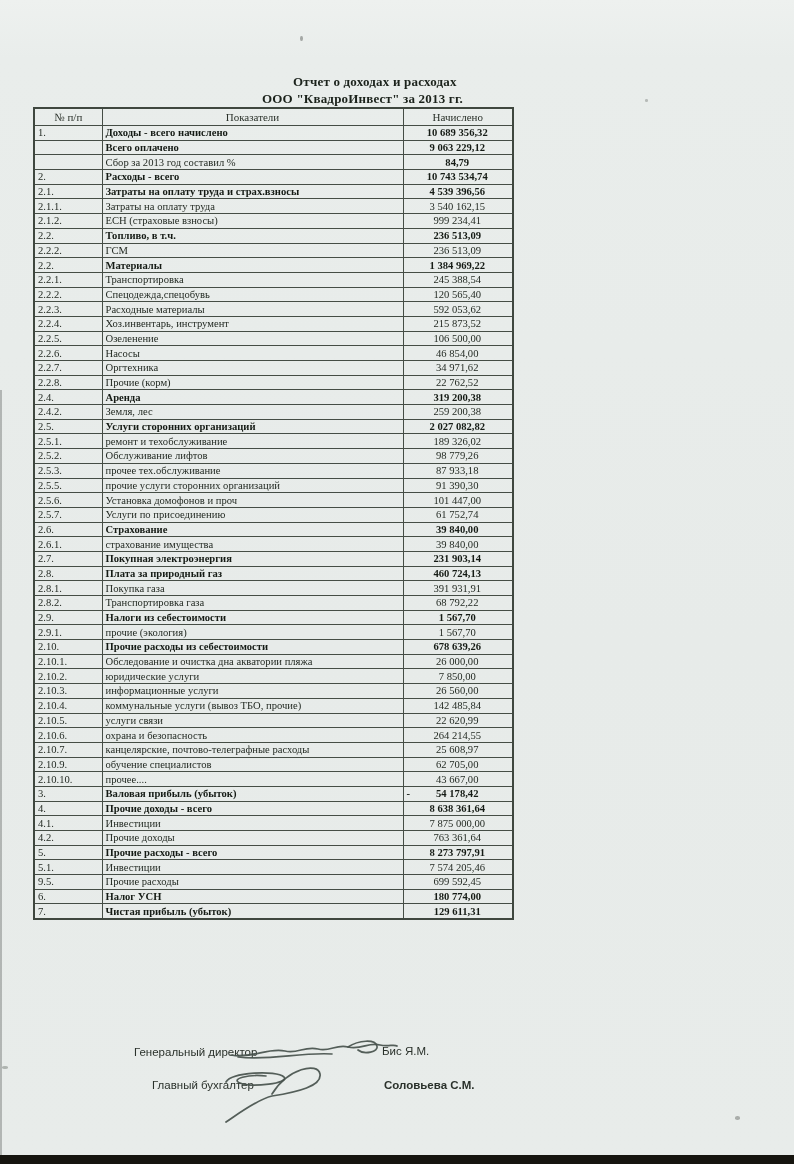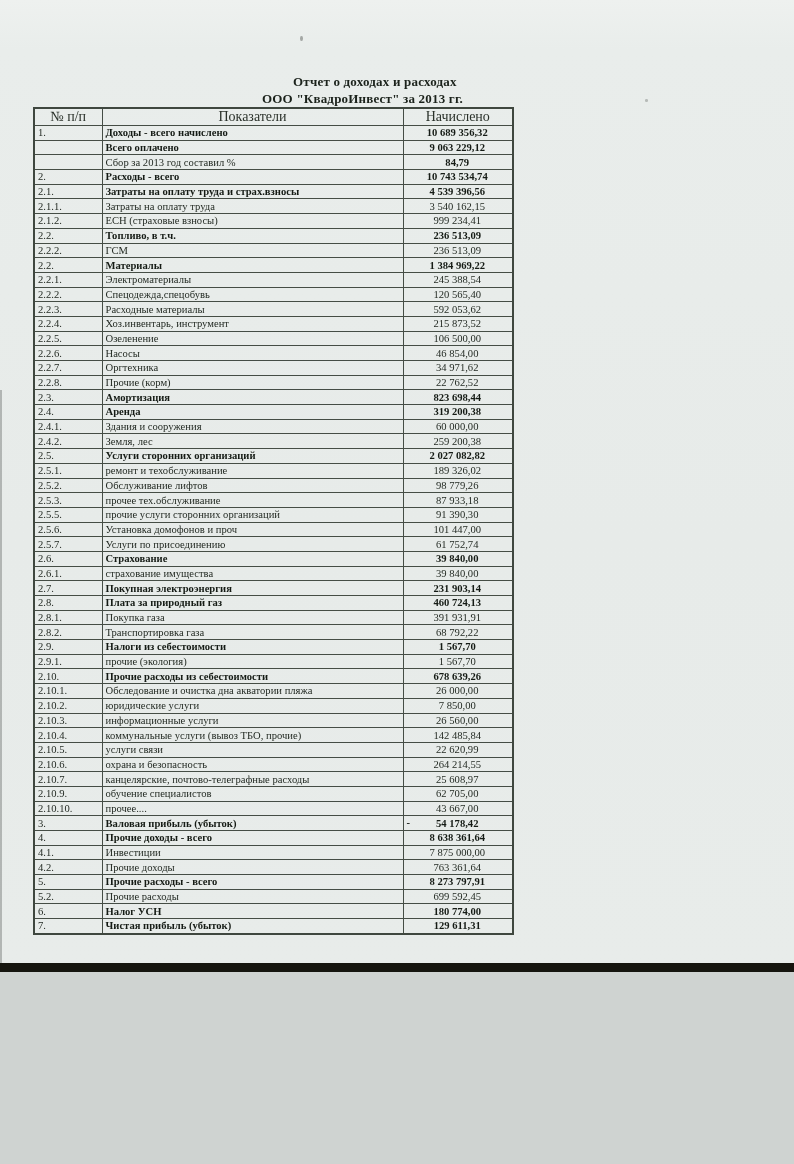--- a/index.html
+++ b/index.html
@@ -1,31 +1,31 @@
 <!DOCTYPE html>
 <html><head>
 <meta charset="utf-8">
 <style>
   html,body{margin:0;padding:0;background:#cfd3d1;}
   .sheet{
-    position:relative;width:794px;height:972px;overflow:hidden;
+    position:relative;width:794px;height:1164px;overflow:hidden;
     background:linear-gradient(180deg,#eef1ef 0%,#e9edeb 5%,#e7ebe9 55%,#e8ecea 100%);
     font-family:"Liberation Serif","DejaVu Serif",serif;color:#232a24;
   }
   .title{position:absolute;font-weight:bold;font-size:13px;letter-spacing:.2px;color:#1b221b;white-space:nowrap;}
   #title1{left:293px;top:74px;}
   #title2{left:262px;top:91px;}
 
   table.report{
     position:absolute;left:33px;top:107px;width:479px;
     border-collapse:collapse;table-layout:fixed;
     font-size:11px;color:#242b24;border:2px solid #3f473f;
   }
   .report th,.report td{border:1px solid #454d45;padding:0 3px;overflow:hidden;white-space:nowrap;}
-  .report thead th{height:16px;font-weight:normal;text-align:center;font-size:14px;color:#2a312a;}
+  .report thead th{height:16px;font-weight:normal;text-align:center;font-size:11px;color:#2a312a;}
   .report tbody td{height:13.7px;line-height:13px;font-size:10.6px;}
   td.c-num{padding-left:3px;}
   td.c-label{white-space:nowrap;margin-left:27px;}
   td.c-value{text-align:center;padding-right:4px;position:relative;}
   .neg{position:absolute;left:3px;top:0;font-weight:bold;}
   .b{font-weight:bold;color:#151b15;}
   .i0{padding-left:4px;}.i1{padding-left:12px;}.i2{padding-left:25px;}.i3{padding-left:39px;}
 
   .sig-text{position:absolute;font-family:"Liberation Sans","DejaVu Sans",sans-serif;font-size:11.5px;color:#2a312b;white-space:nowrap;padding-left:36px;}
   #sig-role-1{left:98px;top:1046px;}
@@ -112,21 +112,21 @@
       <td class="c-label i2">ГСМ</td>
       <td class="c-value"><span class="neg"></span><span class="val">236 513,09</span></td>
     </tr>
         <tr>
       <td class="c-num">2.2.</td>
       <td class="c-label i1 b">Материалы</td>
       <td class="c-value b"><span class="neg"></span><span class="val">1 384 969,22</span></td>
     </tr>
         <tr>
       <td class="c-num">2.2.1.</td>
-      <td class="c-label i1">Электроматериалы</td>
+      <td class="c-label i1">Транспортировка</td>
       <td class="c-value"><span class="neg"></span><span class="val">245 388,54</span></td>
     </tr>
         <tr>
       <td class="c-num">2.2.2.</td>
       <td class="c-label i1">Спецодежда,спецобувь</td>
       <td class="c-value"><span class="neg"></span><span class="val">120 565,40</span></td>
     </tr>
         <tr>
       <td class="c-num">2.2.3.</td>
       <td class="c-label i1">Расходные материалы</td>
@@ -151,35 +151,25 @@
       <td class="c-num">2.2.7.</td>
       <td class="c-label i1">Оргтехника</td>
       <td class="c-value"><span class="neg"></span><span class="val">34 971,62</span></td>
     </tr>
         <tr>
       <td class="c-num">2.2.8.</td>
       <td class="c-label i1">Прочие (корм)</td>
       <td class="c-value"><span class="neg"></span><span class="val">22 762,52</span></td>
     </tr>
         <tr>
-      <td class="c-num">2.3.</td>
-      <td class="c-label i1 b">Амортизация</td>
-      <td class="c-value b"><span class="neg"></span><span class="val">823 698,44</span></td>
-    </tr>
-        <tr>
       <td class="c-num">2.4.</td>
       <td class="c-label i1 b">Аренда</td>
       <td class="c-value b"><span class="neg"></span><span class="val">319 200,38</span></td>
     </tr>
         <tr>
-      <td class="c-num">2.4.1.</td>
-      <td class="c-label i2">Здания и сооружения</td>
-      <td class="c-value"><span class="neg"></span><span class="val">60 000,00</span></td>
-    </tr>
-        <tr>
       <td class="c-num">2.4.2.</td>
       <td class="c-label i2">Земля, лес</td>
       <td class="c-value"><span class="neg"></span><span class="val">259 200,38</span></td>
     </tr>
         <tr>
       <td class="c-num">2.5.</td>
       <td class="c-label i1 b">Услуги сторонних организаций</td>
       <td class="c-value b"><span class="neg"></span><span class="val">2 027 082,82</span></td>
     </tr>
         <tr>
@@ -321,21 +311,26 @@
       <td class="c-num">4.2.</td>
       <td class="c-label i1">Прочие доходы</td>
       <td class="c-value"><span class="neg"></span><span class="val">763 361,64</span></td>
     </tr>
         <tr>
       <td class="c-num">5.</td>
       <td class="c-label i1 b">Прочие расходы - всего</td>
       <td class="c-value b"><span class="neg"></span><span class="val">8 273 797,91</span></td>
     </tr>
         <tr>
-      <td class="c-num">5.2.</td>
+      <td class="c-num">5.1.</td>
+      <td class="c-label i1">Инвестиции</td>
+      <td class="c-value"><span class="neg"></span><span class="val">7 574 205,46</span></td>
+    </tr>
+        <tr>
+      <td class="c-num">9.5.</td>
       <td class="c-label i1">Прочие расходы</td>
       <td class="c-value"><span class="neg"></span><span class="val">699 592,45</span></td>
     </tr>
         <tr>
       <td class="c-num">6.</td>
       <td class="c-label i1 b">Налог УСН</td>
       <td class="c-value b"><span class="neg"></span><span class="val">180 774,00</span></td>
     </tr>
         <tr>
       <td class="c-num">7.</td>

